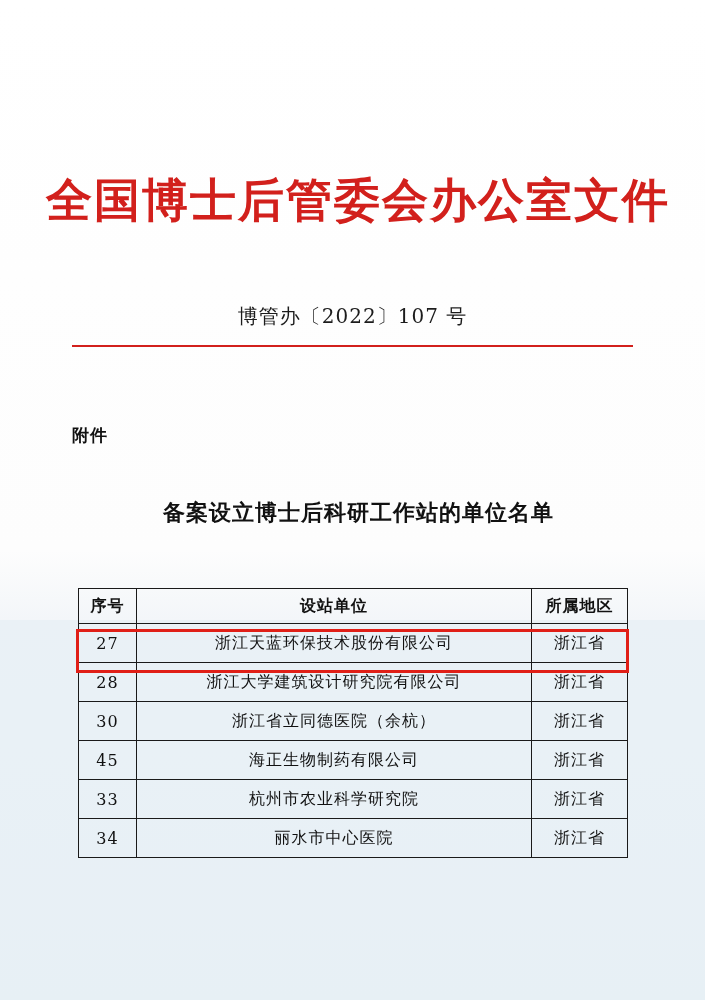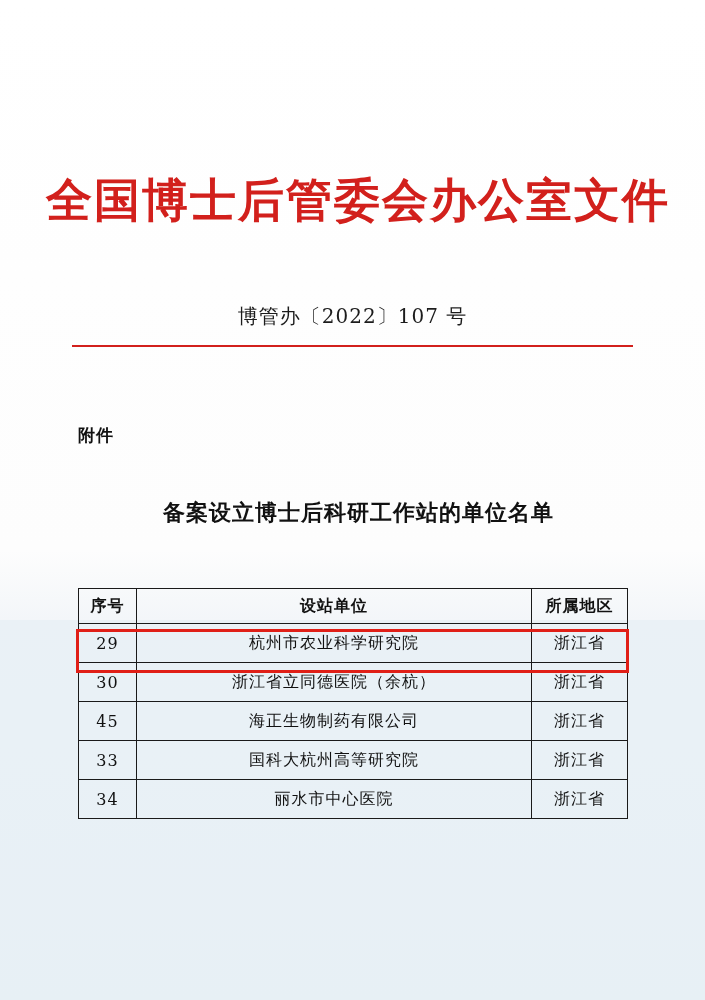--- a/index.html
+++ b/index.html
@@ -58,21 +58,21 @@
     position: absolute;
     top: 345px;
     left: 72px;
     width: 561px;
     height: 2px;
     background: #d2201c;
   }
   .attachment-label {
     position: absolute;
     top: 424px;
-    left: 78px;
+    left: 72px;
     font-size: 17px;
     font-weight: bold;
     color: #111;
     letter-spacing: 1px;
   }
   .list-title {
     position: absolute;
     top: 498px;
     left: 0;
     right: 0;
@@ -149,38 +149,43 @@
       <col class="c-area">
     </colgroup>
     <thead>
       <tr>
         <th>序号</th>
         <th>设站单位</th>
         <th>所属地区</th>
       </tr>
     </thead>
     <tbody>
+      <tr class="highlight-row">
+        <td>27</td>
+        <td>浙江天蓝环保技术股份有限公司</td>
+        <td>浙江省</td>
+      </tr>
       <tr>
-        <td>29</td>
-        <td>杭州市农业科学研究院</td>
+        <td>28</td>
+        <td>浙江大学建筑设计研究院有限公司</td>
         <td>浙江省</td>
       </tr>
       <tr>
         <td>30</td>
         <td>浙江省立同德医院（余杭）</td>
         <td>浙江省</td>
       </tr>
       <tr>
         <td>45</td>
         <td>海正生物制药有限公司</td>
         <td>浙江省</td>
       </tr>
       <tr>
         <td>33</td>
-        <td>国科大杭州高等研究院</td>
+        <td>杭州市农业科学研究院</td>
         <td>浙江省</td>
       </tr>
       <tr>
         <td>34</td>
         <td>丽水市中心医院</td>
         <td>浙江省</td>
       </tr>
     </tbody>
   </table>
 

